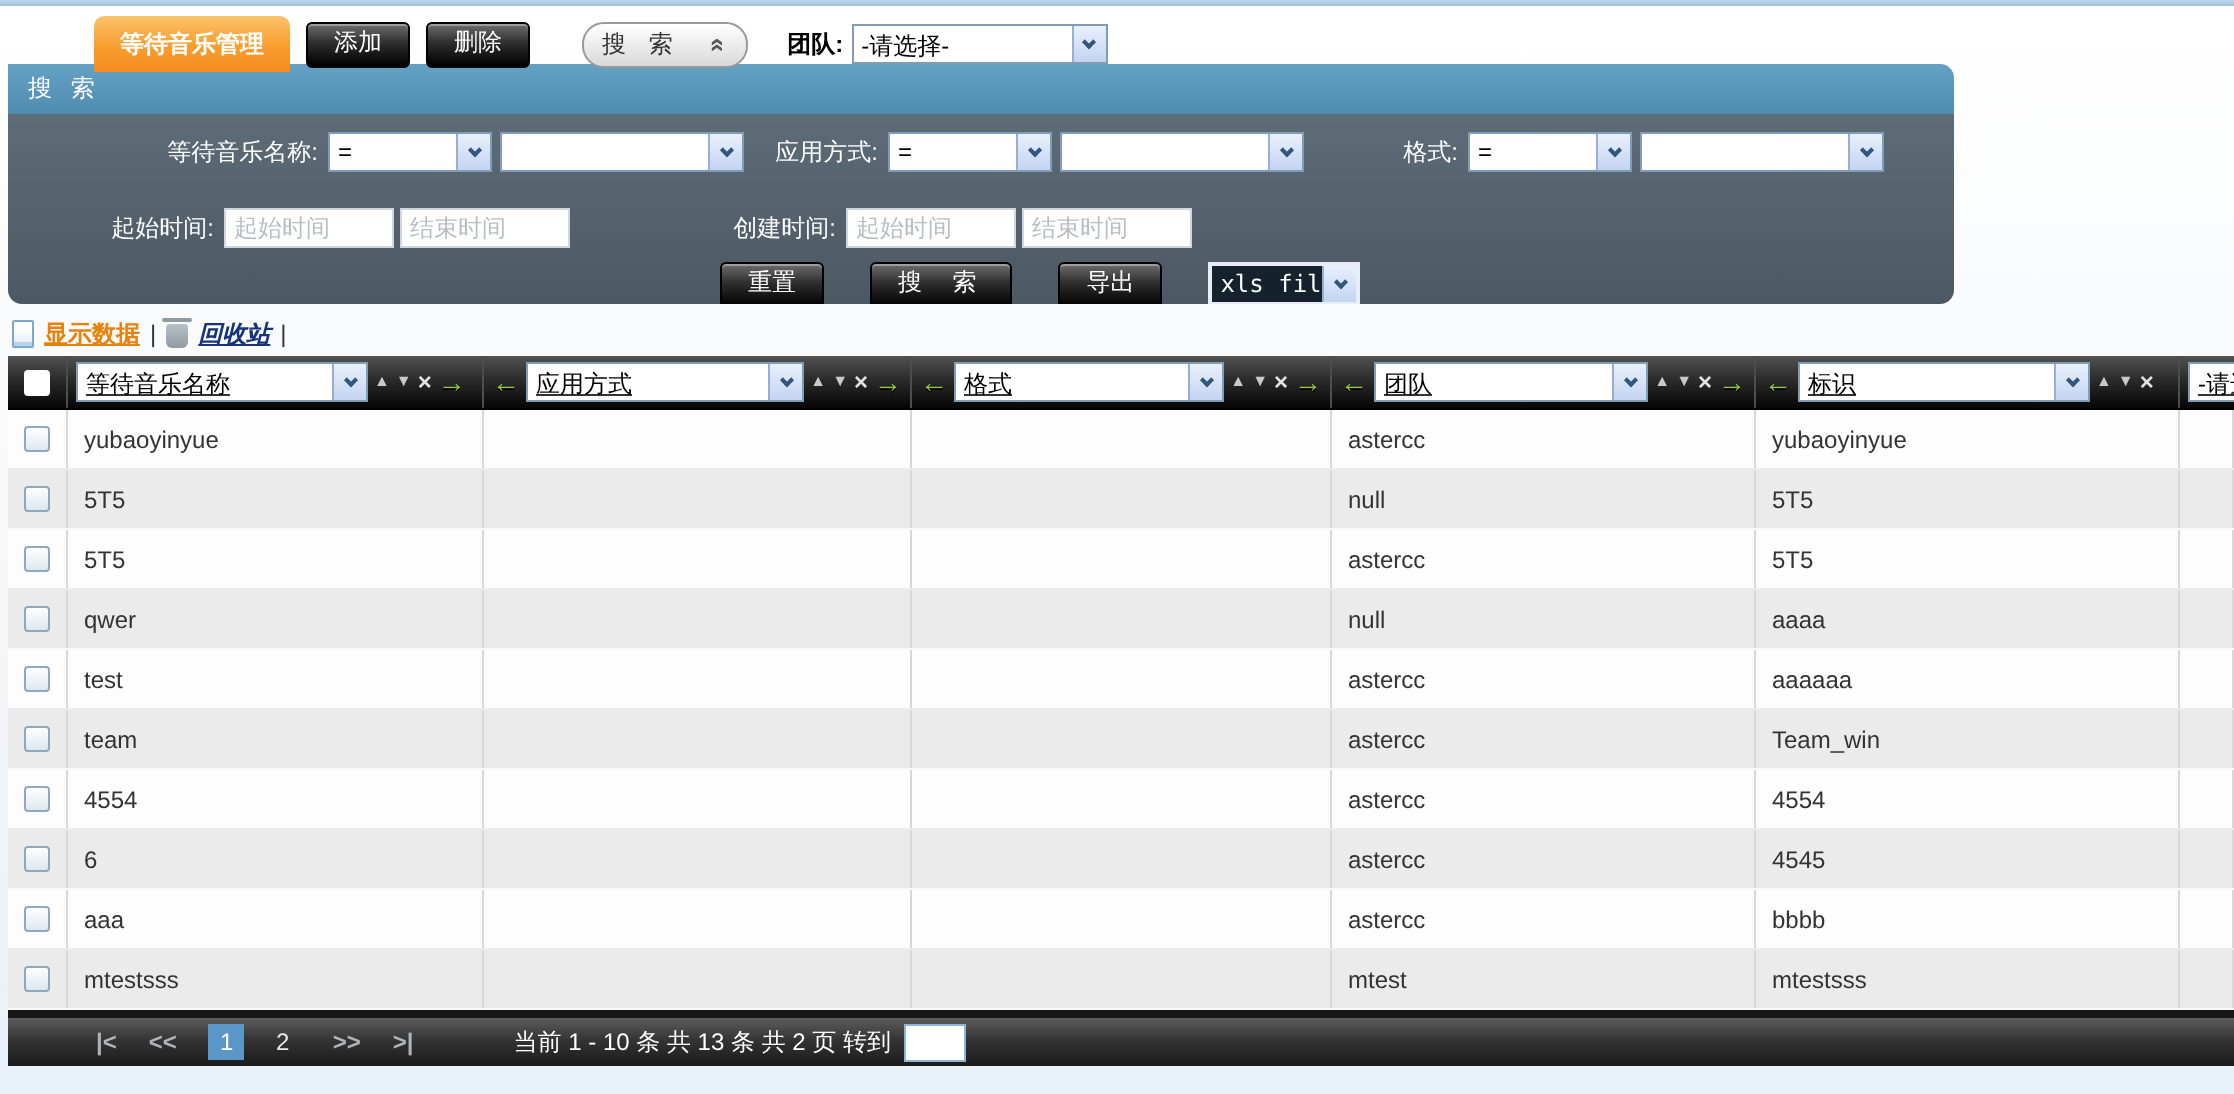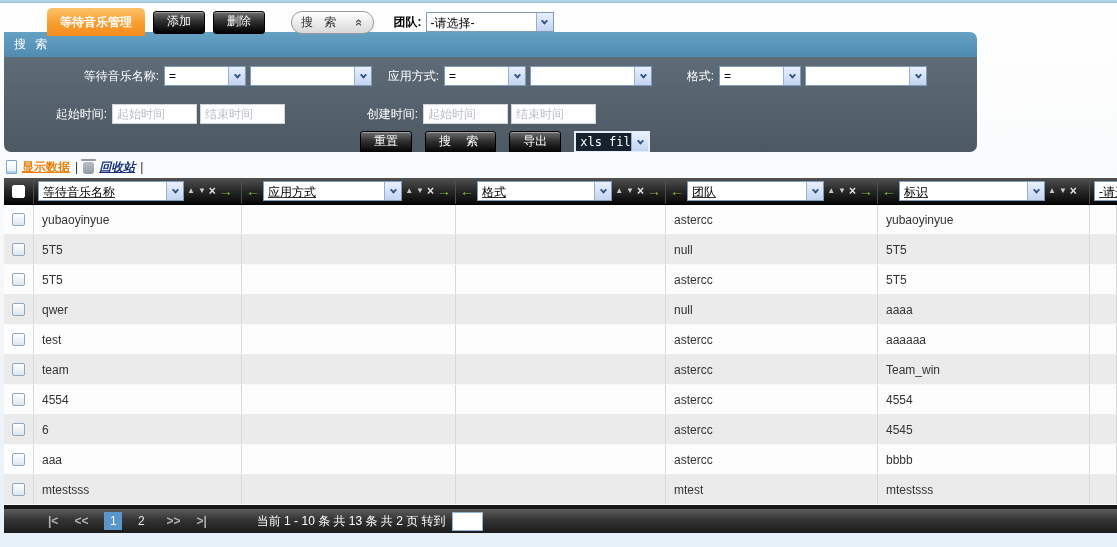--- a/index.html
+++ b/index.html
@@ -134,21 +134,21 @@
           <span class="arw">
               <i></i>
             </span>
         </div>
         <div class="sel w122">
           <span class="txt"></span>
           <span class="arw">
               <i></i>
             </span>
         </div>
-        <span class="flabel" style="width:67px">格式:</span>
+        <span class="flabel" style="width:82px">格式:</span>
         <div class="sel w82">
           <span class="txt">=</span>
           <span class="arw">
               <i></i>
             </span>
         </div>
         <div class="sel w122">
           <span class="txt"></span>
           <span class="arw">
               <i></i>
@@ -156,21 +156,21 @@
         </div>
       </div>
       <div class="prow r2">
         <span class="flabel w108">起始时间:</span>
         <input class="tinput" placeholder="起始时间" style="">
         <input class="tinput" placeholder="结束时间" style="">
         <span class="flabel w135">创建时间:</span>
         <input class="tinput" placeholder="起始时间" style="">
         <input class="tinput" placeholder="结束时间" style="">
       </div>
-      <div class="prow r3" style="padding-left:356px;gap:13px">
+      <div class="prow r3" style="padding-left:356px;gap:23px">
         <div class="btn-dark" style="margin-left:0">重置</div>
         <div class="btn-dark" style="margin-left:0;letter-spacing:4px">搜 索</div>
         <div class="btn-dark" style="margin-left:0">导出</div>
         <div class="sel dark" style="width:76px">
           <span class="txt">xls file</span>
           <span class="arw">
               <i></i>
             </span>
         </div>
       </div>

